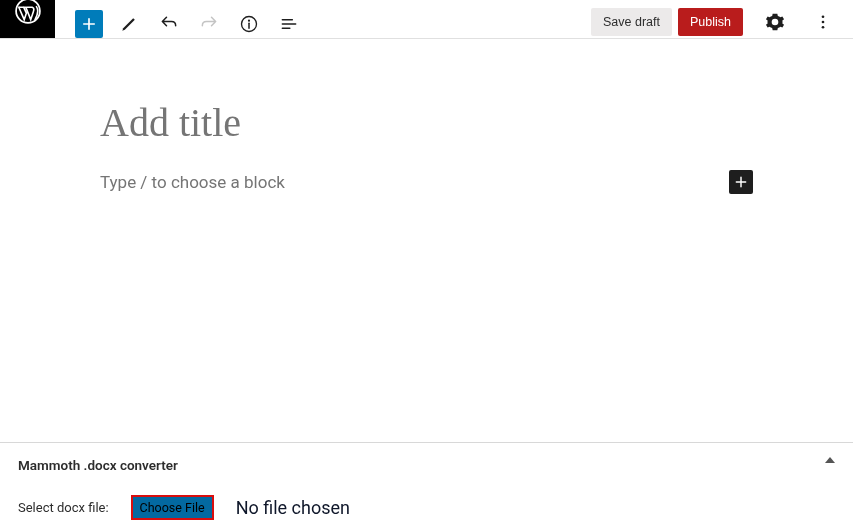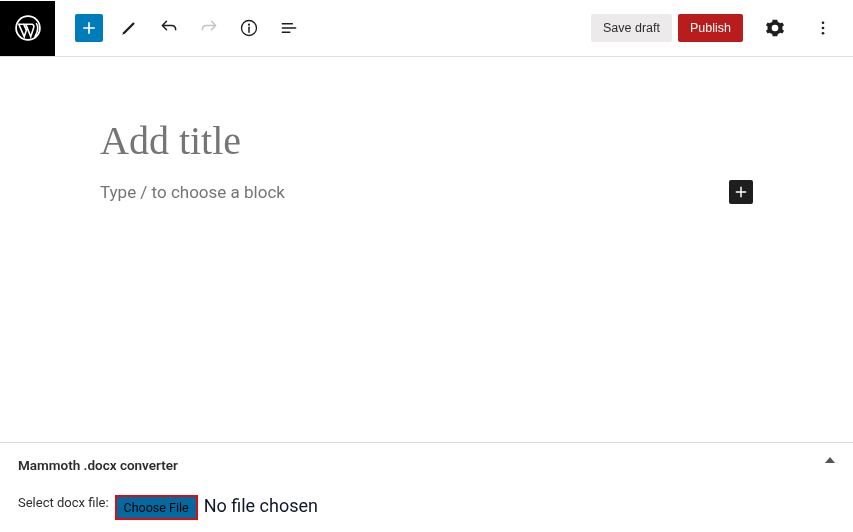--- a/index.html
+++ b/index.html
@@ -5,24 +5,24 @@
   * { box-sizing: border-box; margin: 0; padding: 0; }
   body {
     font-family: -apple-system, BlinkMacSystemFont, "Segoe UI", Roboto, sans-serif;
     width: 853px;
     height: 532px;
     background: #fff;
     position: relative;
     overflow: hidden;
   }
   .toolbar {
-    height: 57px;
+    height: 39px;
     border-bottom: 1px solid #e0e0e0;
     display: flex;
-    align-items: center;
+    align-items: flex-end;
   }
   .wp-logo {
     width: 55px;
     height: 55px;
     background: #000;
     display: flex;
     align-items: center;
     justify-content: center;
     flex-shrink: 0;
   }
@@ -87,21 +87,21 @@
     font-family: Georgia, "Times New Roman", serif;
     font-size: 40px;
     font-weight: 300;
     color: #4c1d95;
     width: 100%;
     background: transparent;
   }
   .block-row {
     display: flex;
     align-items: center;
-    margin-top: 16px;
+    margin-top: 24px;
   }
   .block-prompt {
     border: none;
     outline: none;
     font-size: 17px;
     color: #6b6b6b;
     flex: 1;
     background: transparent;
     font-family: inherit;
   }
@@ -138,21 +138,22 @@
     width: 0; height: 0;
     border-left: 5px solid transparent;
     border-right: 5px solid transparent;
     border-bottom: 6px solid #555;
   }
   .panel-body {
     margin-top: 22px;
     font-size: 13px;
     color: #2d2d2d;
     display: flex;
-    gap: 6px;
+    align-items: center;
+    gap: 22px;
   }
   .choose-file-btn {
     border: 2px solid #d90e0e;
     padding: 3px 7px;
     font-size: 12.5px;
     background: #0369a1;
     cursor: pointer;
     font-family: inherit;
   }
   .file-status { font-size: 18px; color: #0f172a; }

